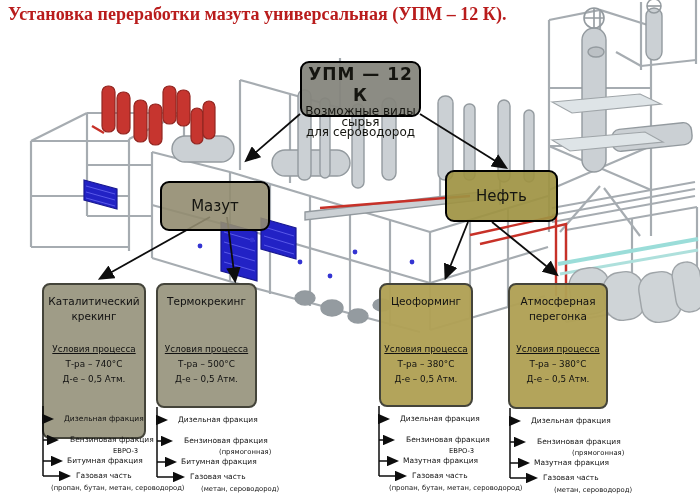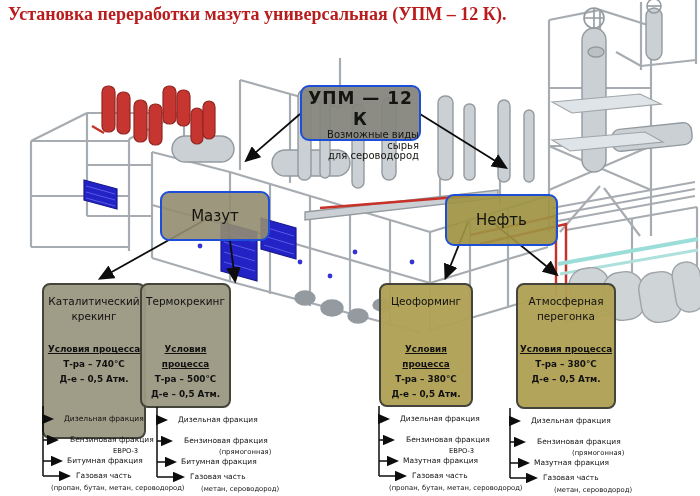--- a/index.html
+++ b/index.html
@@ -3,37 +3,37 @@
 <meta charset="utf-8">
 <style>
   html,body{margin:0;padding:0;}
   .stage{position:relative;width:700px;height:496px;background:#fff;overflow:hidden;
          font-family:"DejaVu Sans",sans-serif;color:#111;}
   svg{display:block;}
   .plant-svg{position:absolute;left:0;top:0;}
   .overlay-svg{position:absolute;left:0;top:0;pointer-events:none;}
   .page-title{position:absolute;left:8px;top:3px;font-family:"Liberation Serif",serif;
               font-weight:bold;font-size:18px;line-height:23px;color:#b91c1c;}
-  .callout{position:absolute;border:2px solid #1d4ed8;border-radius:9px;color:#151510;
-           text-align:center;box-sizing:border-box;margin-top:24px;}
+  .callout{position:absolute;border:2px solid #000000;border-radius:9px;color:#151510;
+           text-align:center;box-sizing:border-box;}
   .upm{left:300px;top:61px;width:121px;height:56px;background:rgba(133,133,124,.94);padding-top:1px;}
   .upm-title{font-size:17px;font-weight:600;letter-spacing:1px;line-height:21px;}
-  .upm-sub{font-size:10px;line-height:10.5px;text-align:right;}
-  .mazut{left:160px;top:167px;width:110px;height:50px;background:rgba(146,140,112,.9);
+  .upm-sub{font-size:12px;line-height:10.5px;}
+  .mazut{left:160px;top:181px;width:110px;height:50px;background:rgba(146,140,112,.9);
          font-size:15px;display:flex;align-items:center;justify-content:center;}
   .neft{left:445px;top:170px;width:113px;height:52px;background:rgba(158,146,66,.92);
         font-size:15px;display:flex;align-items:center;justify-content:center;}
   .pbox{position:absolute;border:2px solid #44443a;border-radius:8px;box-sizing:border-box;text-align:center;}
   .pbox .pname{margin-top:9px;font-size:10.5px;line-height:15px;font-weight:500;padding:0 4px;}
-  .pcond{position:absolute;top:57px;left:0;right:0;font-size:8.8px;line-height:15px;font-weight:bold;}
+  .pcond{position:absolute;top:57px;left:0;right:0;font-size:8.8px;line-height:15px;}
   .pcond-title{text-decoration:underline;}
   .p1{left:42px;top:283px;width:104px;height:156px;background:rgba(155,152,130,.96);}
-  .p2{left:140px;top:283px;width:91px;height:125px;background:rgba(155,152,130,.96);}
+  .p2{left:156px;top:283px;width:101px;height:125px;background:rgba(155,152,130,.96);}
   .p3{left:379px;top:283px;width:94px;height:124px;background:rgba(176,160,84,.96);}
-  .p4{left:508px;top:283px;width:100px;height:126px;background:rgba(176,160,84,.96);margin-left:8px;}
+  .p4{left:508px;top:283px;width:100px;height:126px;background:rgba(176,160,84,.96);}
   .ftree{position:absolute;width:155px;height:92px;font-size:7.5px;color:#111;}
   .f1{left:36px;top:406px;} .f2{left:150px;top:407px;} .f3{left:372px;top:406px;} .f4{left:503px;top:408px;}
   .tree-svg{position:absolute;left:0;top:0;overflow:visible;}
   .fitem{position:absolute;white-space:nowrap;}
   .fnote{position:absolute;white-space:nowrap;font-size:6.8px;padding-left:21px;}
 </style>
 </head>
 <body>
 
 <div class="stage">

